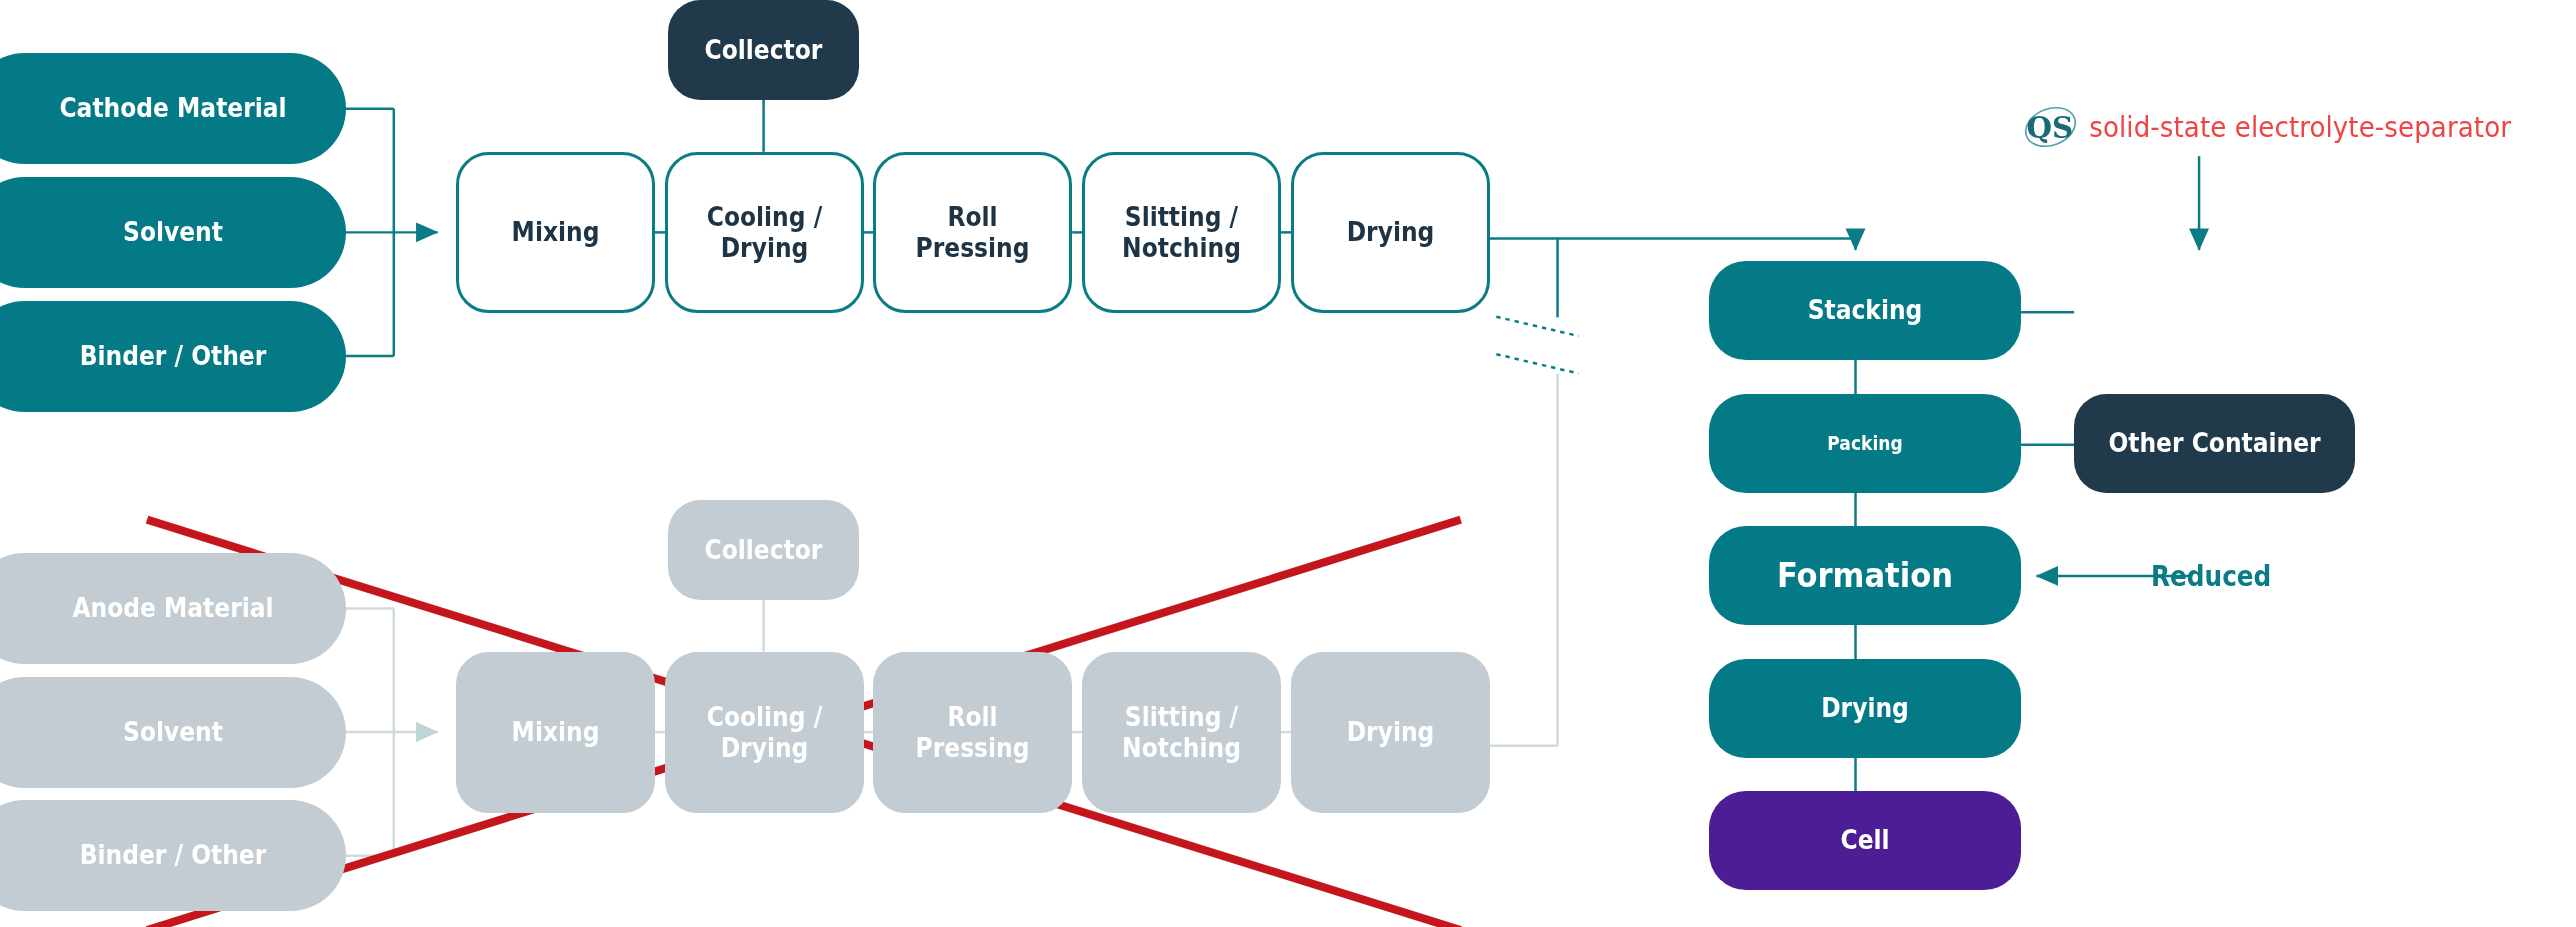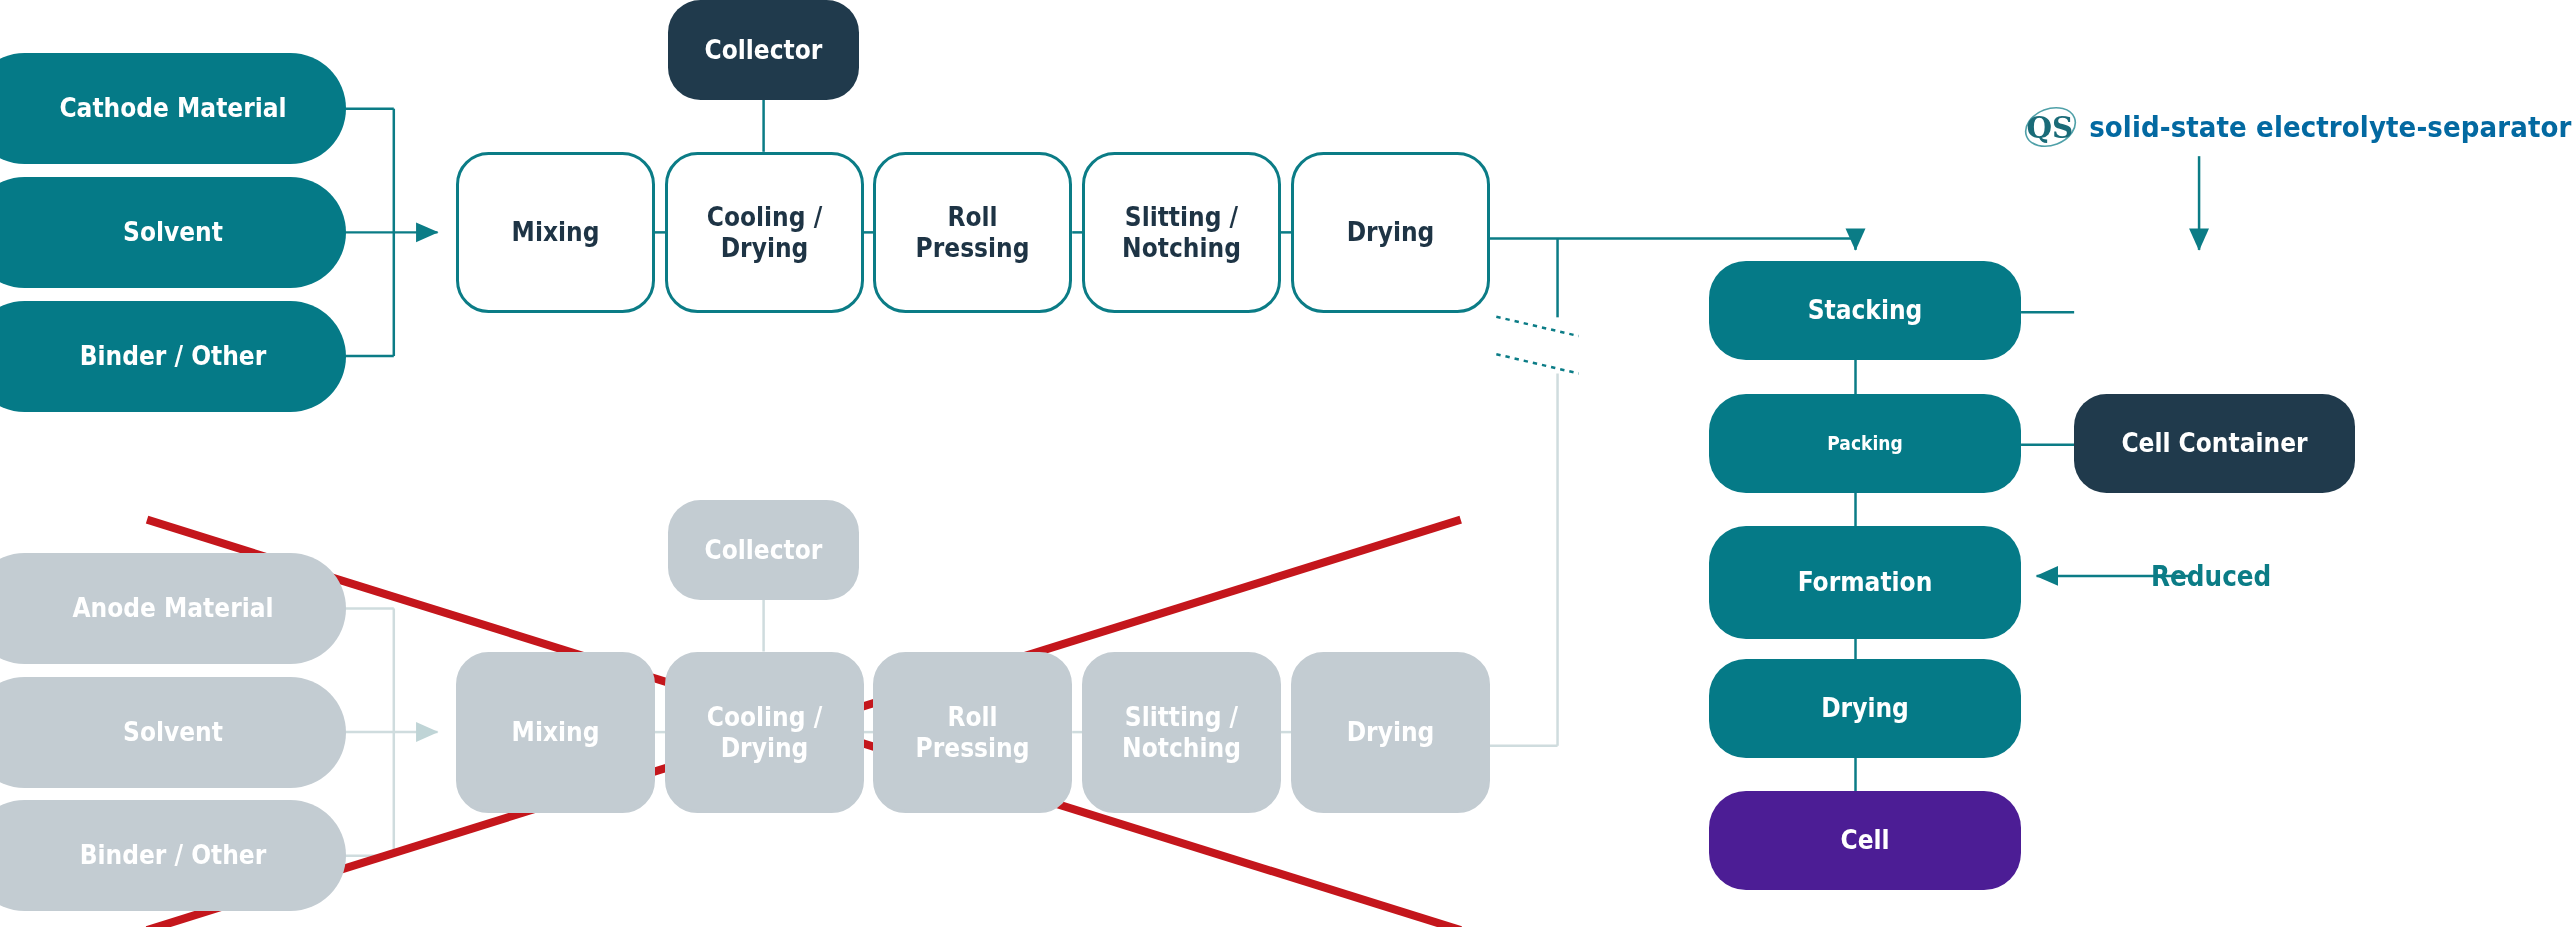--- a/index.html
+++ b/index.html
@@ -8,21 +8,21 @@
   .node{position:absolute;display:flex;align-items:center;justify-content:center;text-align:center;box-sizing:border-box;line-height:1.16;}
   .n-teal{background:#057A87;color:#ffffff;font-weight:700;}
   .n-navy{background:#203A4C;color:#ffffff;font-weight:700;}
   .n-green{background:#4c1d95;color:#ffffff;font-weight:700;}
   .n-grey{background:#C3CCD2;color:#ffffff;font-weight:700;}
   .n-outline{background:#ffffff;border:3.7px solid #0B7C86;color:#1E3445;font-weight:700;}
   .n-outline-grey{background:#C3CCD2;border:3.7px solid #C3CCD2;color:#ffffff;font-weight:700;}
   .lbl{position:absolute;color:#0B7C86;font-weight:700;white-space:nowrap;}
   svg.wires{position:absolute;left:0;top:0;width:2576px;height:927px;pointer-events:none;}
   .qs-wrap{position:absolute;display:flex;align-items:center;gap:11.2px;}
-  .qs-text{color:#0369a1;font-weight:700;font-size:29px;white-space:nowrap;letter-spacing:0.1px;}
+  .qs-text{color:#ef4444;font-weight:400;font-size:29px;white-space:nowrap;letter-spacing:0.1px;}
 </style>
 </head>
 <body>
 
 <div id="stage">
 
   <svg class="wires" viewBox="0 0 4123 1484">
     <defs>
       <marker id="arrTeal" markerWidth="10" markerHeight="10" refX="8.6" refY="4" orient="auto">
         <path d="M0,0 L9,4 L0,8 z" fill="#0B7C86"></path>
@@ -172,32 +172,32 @@
   <div class="node n-outline-grey" style="left:1291px;top:652px;width:199px;height:161px;border-radius:32.5px;font-size:26px;">
     <span>Drying</span>
   </div>
 
   <div class="node n-teal" style="left:1709px;top:261px;width:312px;height:99px;border-radius:37px;font-size:26px;">
     <span>Stacking</span>
   </div>
   <div class="node n-teal" style="left:1709px;top:394px;width:312px;height:99px;border-radius:37px;font-size:19px;">
     <span>Packing</span>
   </div>
-  <div class="node n-teal" style="left:1709px;top:526px;width:312px;height:113px;border-radius:37px;font-size:26px;">
+  <div class="node n-teal" style="left:1709px;top:526px;width:312px;height:99px;border-radius:37px;font-size:34px;">
     <span>Formation</span>
   </div>
   <div class="node n-teal" style="left:1709px;top:659px;width:312px;height:99px;border-radius:37px;font-size:26px;">
     <span>Drying</span>
   </div>
   <div class="node n-green" style="left:1709px;top:791px;width:312px;height:99px;border-radius:37px;font-size:26px;">
     <span>Cell</span>
   </div>
 
   <div class="node n-navy" style="left:2074px;top:394px;width:281px;height:99px;border-radius:32.5px;font-size:26px;">
-    <span>Cell Container</span>
+    <span>Other Container</span>
   </div>
 
   <div class="lbl" style="left:2151px;top:560px;font-size:27.5px;">
     <span>Reduced</span>
   </div>
 
   <div class="qs-wrap" style="left:2023px;top:100px;">
     <svg width="55" height="54" viewBox="0 0 88 86">
       <ellipse cx="44" cy="43" rx="41" ry="29" transform="rotate(-21 44 43)" fill="none" stroke="#0B7C86" stroke-width="2.6" opacity="0.72"></ellipse>
       <text x="43" y="60" text-anchor="middle" font-family="'DejaVu Serif','Liberation Serif',serif" font-size="47" font-weight="700" fill="#1A6B78">QS</text>

